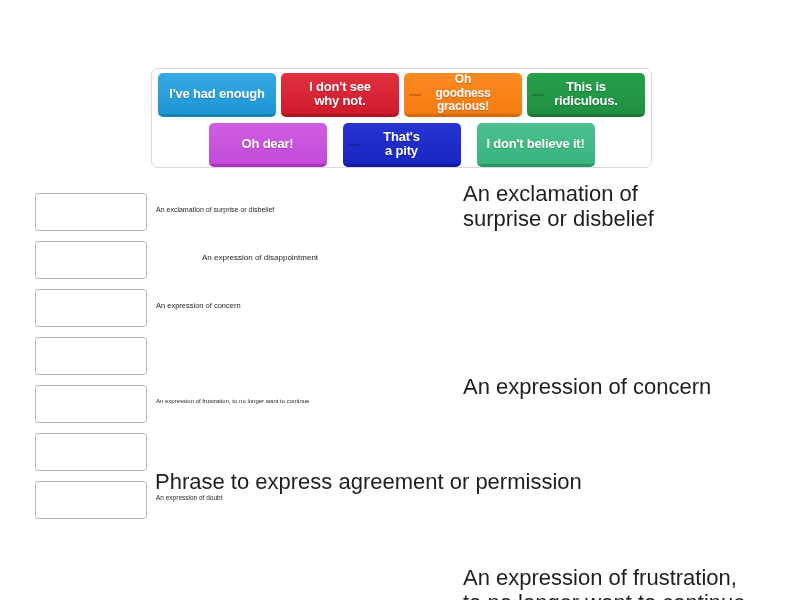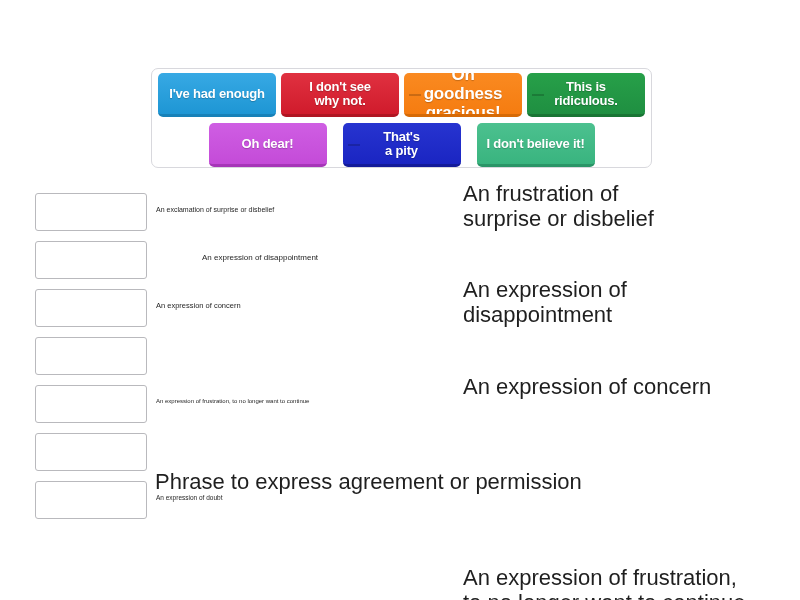--- a/index.html
+++ b/index.html
@@ -82,21 +82,21 @@
 
   .tile.t-blue     { background: linear-gradient(#37a9e4, #1e96d4); border-bottom: 3px solid #1781b8; }
   .tile.t-red      { background: linear-gradient(#e03140, #d01b2c); border-bottom: 3px solid #b01522; }
   .tile.t-orange   { background: linear-gradient(#fa8a21, #f57c10); border-bottom: 3px solid #d66a06; }
   .tile.t-green    { background: linear-gradient(#27a049, #1f8f41); border-bottom: 3px solid #197534; text-align: center; }
   .tile.t-magenta  { background: linear-gradient(#cf5ee3, #c44bd8); border-bottom: 3px solid #a635b8; }
   .tile.t-navy     { background: linear-gradient(#2734d0, #1a25c2); border-bottom: 3px solid #131b99; }
   .tile.t-teal     { background: linear-gradient(#4cc18f, #39b47f); border-bottom: 3px solid #2a9567; }
 
   
-  .tile.t-orange .tile-text { font-size: 17px; line-height: 1.12; }
+  .tile.t-orange .tile-text { font-size: 12px; line-height: 1.12; }
 
   
   #rows {
     position: absolute;
     left: 0;
     top: 185px;
     width: 800px;
   }
   .answer-row {
     position: relative;
@@ -185,29 +185,27 @@
     </div>
   </div>
 
 </div>
 
 <div id="rows">
 
   <div class="answer-row r1">
     <div class="drop-box"></div>
     <div class="def-small">An exclamation of surprise or disbelief</div>
-    <div class="def-large">An frustration of
+    <div class="def-large">An exclamation of
 surprise or disbelief</div>
   </div>
 
   <div class="answer-row r2">
     <div class="drop-box"></div>
     <div class="def-small">An expression of disappointment</div>
-    <div class="def-large">An expression of
-disappointment</div>
   </div>
 
   <div class="answer-row r3">
     <div class="drop-box"></div>
     <div class="def-small">An expression of concern</div>
     <div class="def-large">An expression of concern</div>
   </div>
 
   <div class="answer-row r4">
     <div class="drop-box"></div>

